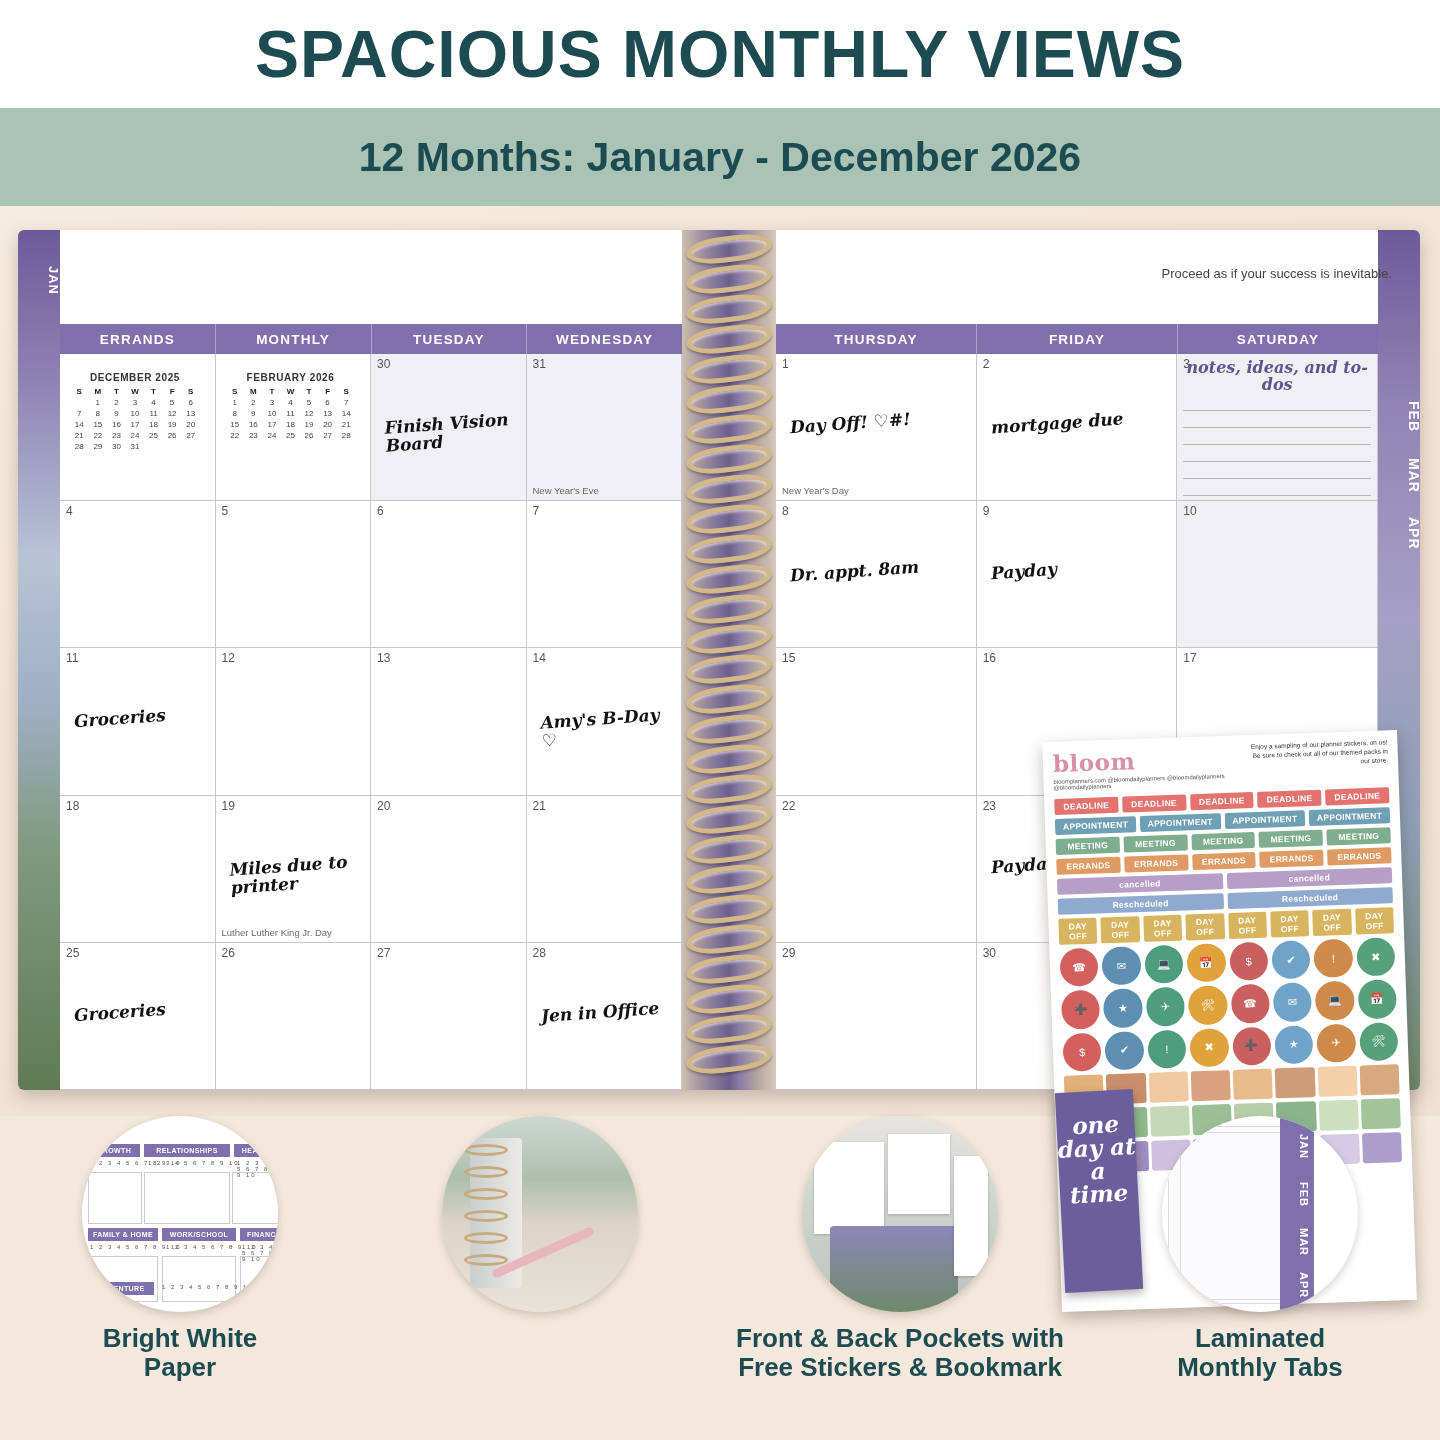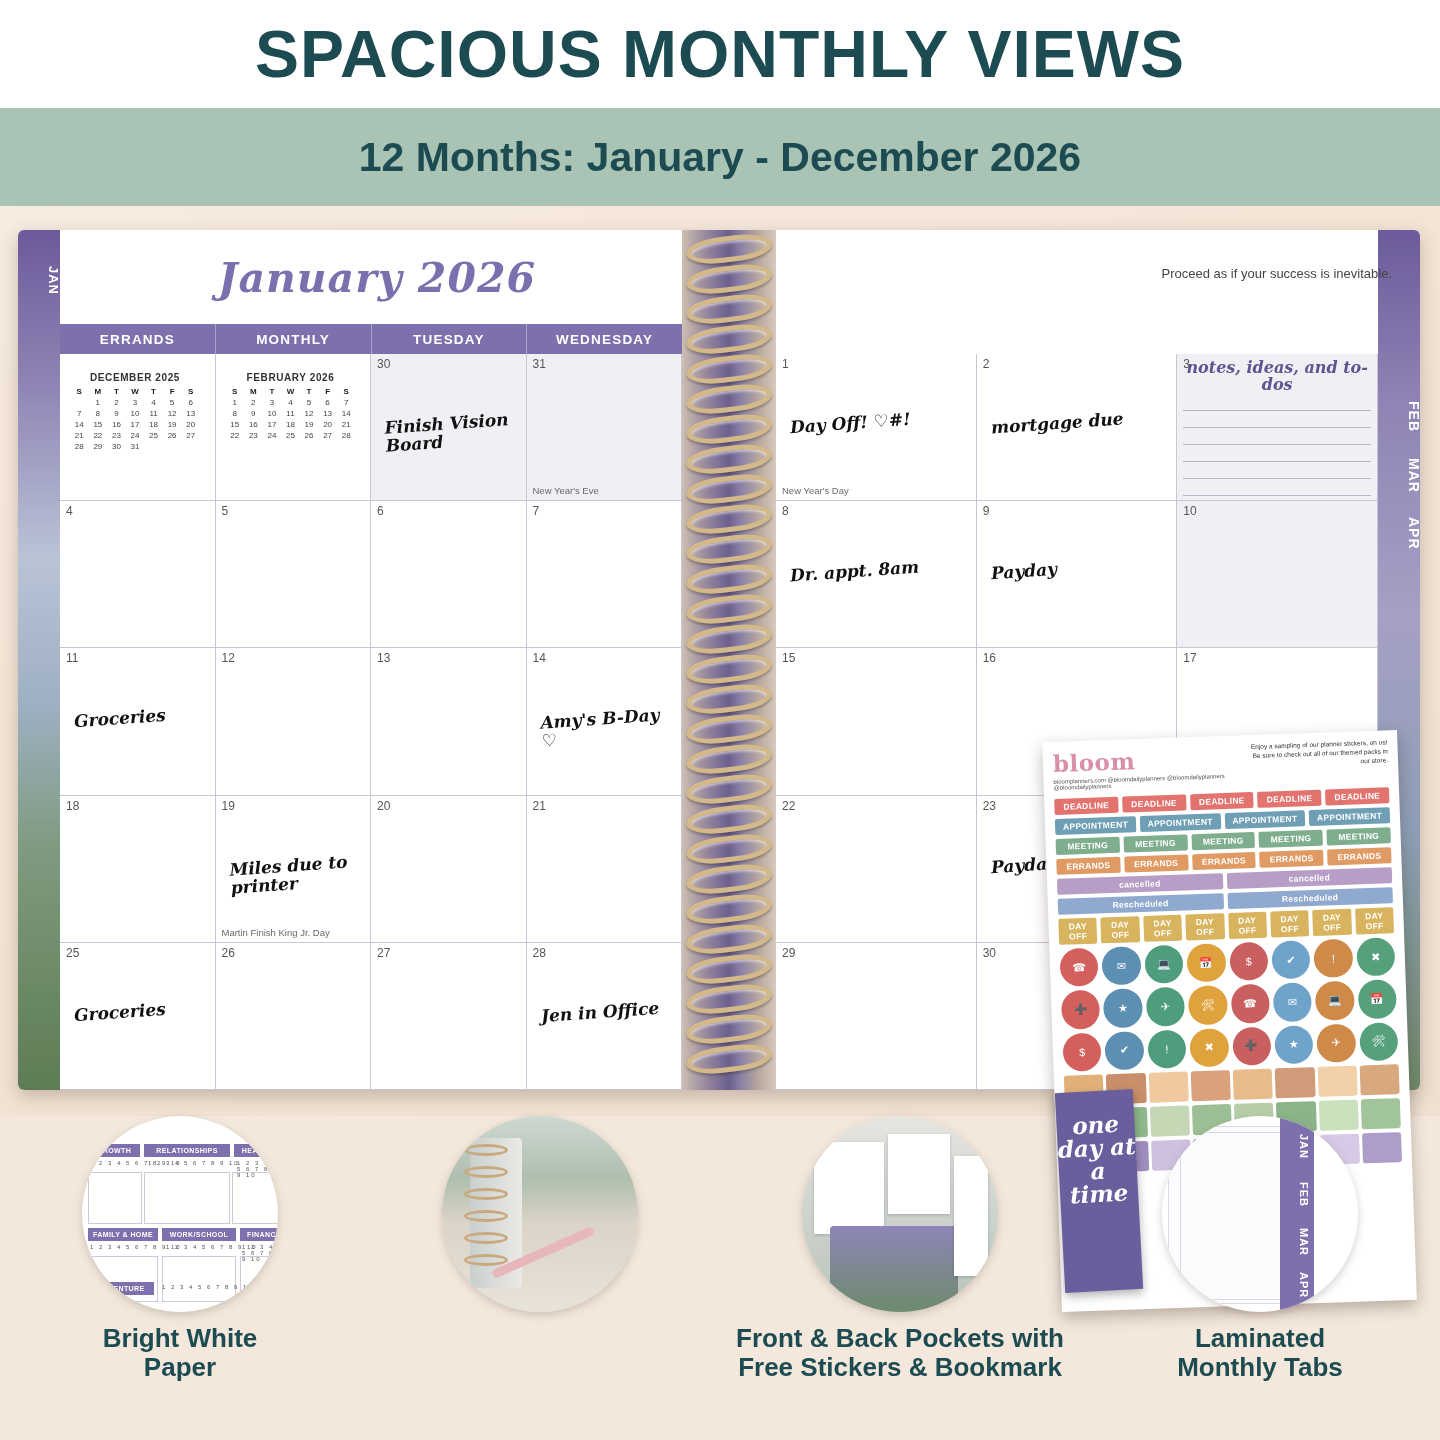--- a/index.html
+++ b/index.html
@@ -337,28 +337,32 @@
         <div class="coil" style="top: 606px;"></div>
         <div class="coil" style="top: 636px;"></div>
         <div class="coil" style="top: 666px;"></div>
         <div class="coil" style="top: 696px;"></div>
         <div class="coil" style="top: 726px;"></div>
         <div class="coil" style="top: 756px;"></div>
         <div class="coil" style="top: 786px;"></div>
         <div class="coil" style="top: 816px;"></div>
       </div>
 
-    <div class="month-title">January 2026</div>
     <div class="quote">Proceed as if your success is inevitable.</div>
 
     <div class="dow-bar left" id="dow-left">
         <div class="dow">ERRANDS</div>
         <div class="dow">MONTHLY</div>
         <div class="dow">TUESDAY</div>
         <div class="dow">WEDNESDAY</div>
+      </div>
+    <div class="dow-bar right" id="dow-right">
+        <div class="dow">THURSDAY</div>
+        <div class="dow">FRIDAY</div>
+        <div class="dow">SATURDAY</div>
       </div>
 
     <div class="grid left" id="grid-left">
         <div class="cell">
           <div class="mini" style="left:10px">
             <div class="mtitle">DECEMBER 2025</div>
             <table>
               <tbody>
                 <tr>
                   <th>S</th>
@@ -514,21 +518,21 @@
         <div class="cell">
           <div class="dnum">14</div>
           <div class="hand" style="left:14px;top:42%;max-width:88%">Amy's B-Day ♡</div>
         </div>
         <div class="cell">
           <div class="dnum">18</div>
         </div>
         <div class="cell">
           <div class="dnum">19</div>
           <div class="hand" style="left:14px;top:42%;max-width:88%">Miles due to printer</div>
-          <div class="holiday">Martin Finish King Jr. Day</div>
+          <div class="holiday">Luther Luther King Jr. Day</div>
         </div>
         <div class="cell">
           <div class="dnum">20</div>
         </div>
         <div class="cell">
           <div class="dnum">21</div>
         </div>
         <div class="cell">
           <div class="dnum">25</div>
           <div class="hand" style="left:14px;top:42%;max-width:88%">Groceries</div>

